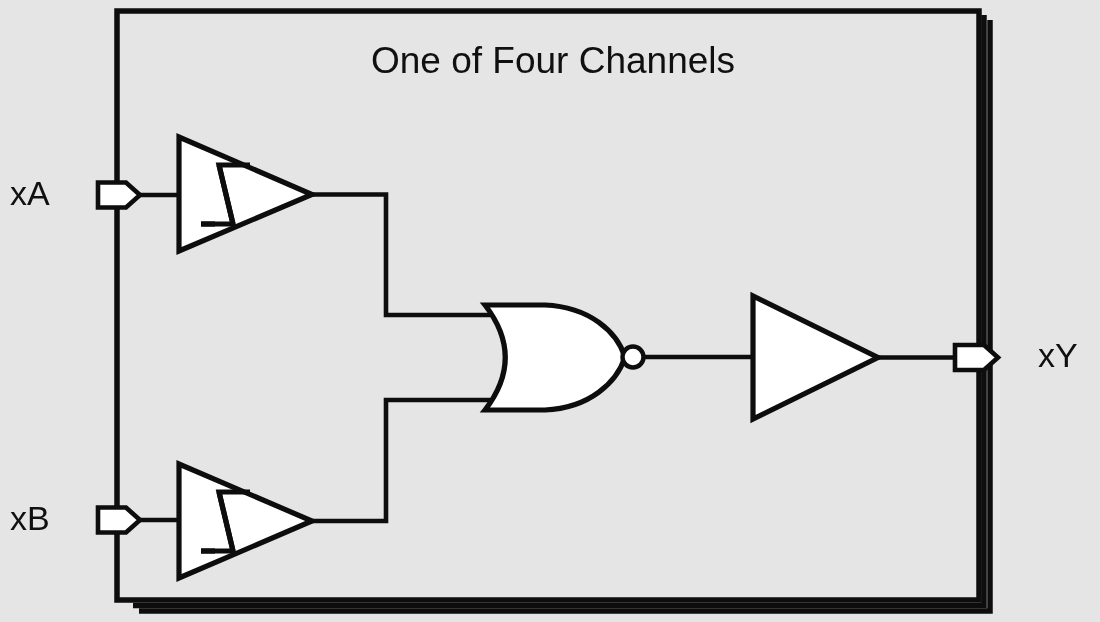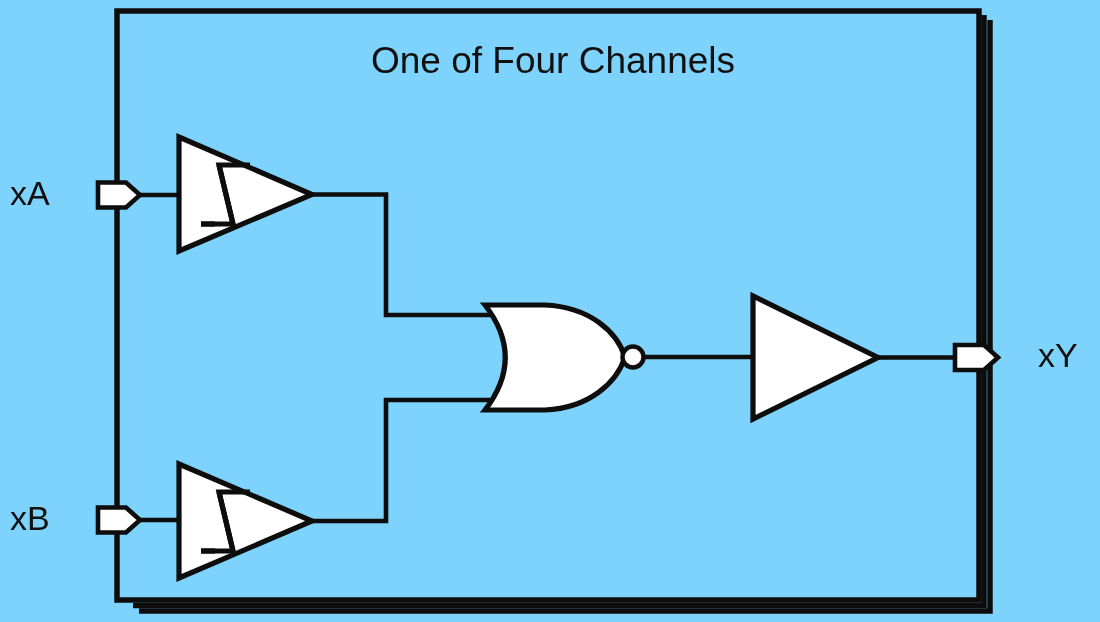--- a/index.html
+++ b/index.html
@@ -8,21 +8,21 @@
     padding: 0;
     background: #ffffff;
   }
   body {
     font-family: "Liberation Sans", sans-serif;
   }
   #canvas {
     position: relative;
     width: 1100px;
     height: 622px;
-    background: #7dd3fc;
+    background: #e5e5e5;
     overflow: hidden;
   }
   #diagram-svg {
     position: absolute;
     left: 0;
     top: 0;
     width: 1100px;
     height: 622px;
     display: block;
   }

